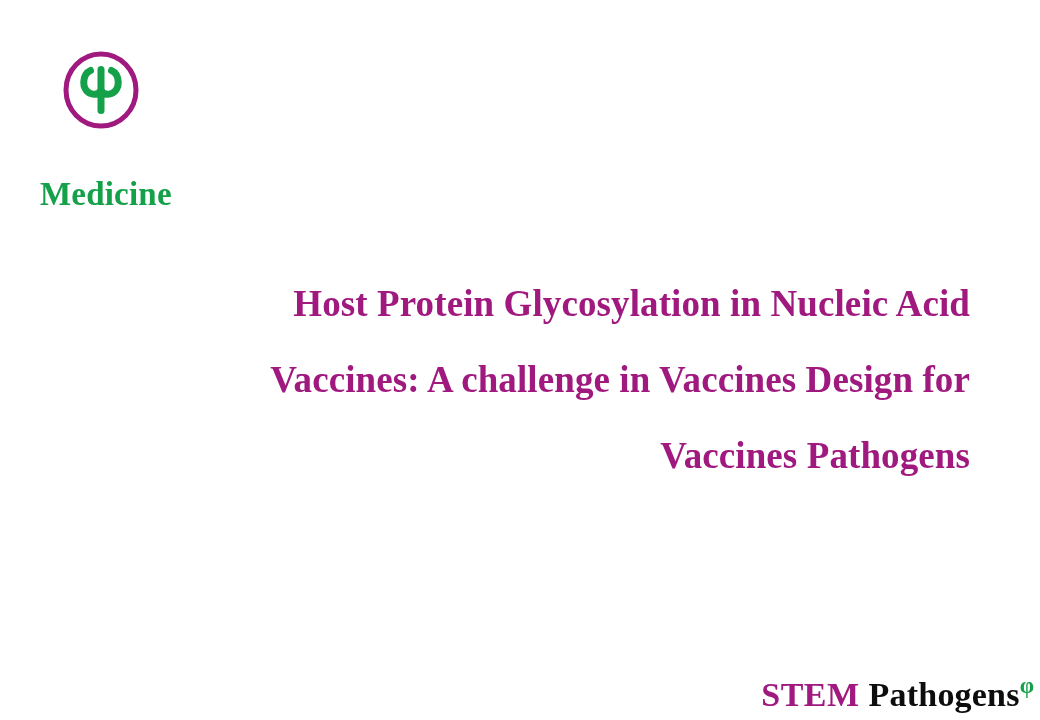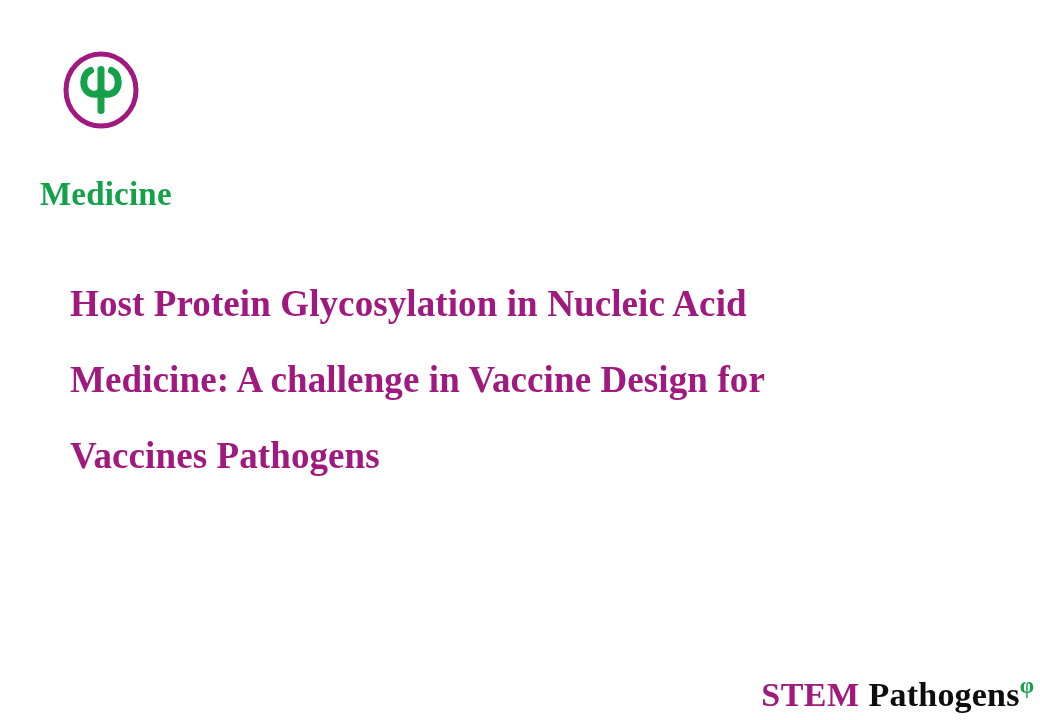--- a/index.html
+++ b/index.html
@@ -51,21 +51,21 @@
     line-height: 1.15;
     white-space: nowrap;
   }
 
   
   .title-block {
     position: absolute;
     left: 70px;
     top: 266px;
     width: 900px;
-    text-align: left;
+    text-align: right;
   }
   .title-line {
     font-family: "Liberation Serif", "DejaVu Serif", serif;
     font-size: 37px;
     font-weight: bold;
     color: #a0197f;
     line-height: 76px;
     letter-spacing: 0.1px;
     white-space: nowrap;
   }
@@ -118,21 +118,21 @@
         <path d="M49.5 20.5 C 58 24, 59 40, 49.5 43.5 C 45 45.2, 41.5 44, 39.2 41"></path>
         <line x1="39" y1="19.5" x2="39" y2="60.5"></line>
       </g>
     </svg>
   </div>
 
   <div class="category-label">Medicine</div>
 
   <div class="title-block">
     <div class="title-line">Host Protein Glycosylation in Nucleic Acid</div>
-    <div class="title-line">Medicine: A challenge in Vaccine Design for</div>
+    <div class="title-line">Vaccines: A challenge in Vaccines Design for</div>
     <div class="title-line">Vaccines Pathogens</div>
   </div>
 
   <div class="footer-wordmark">
     <span class="wm-stem">STEM</span>
     <span class="wm-space"></span>
     <span class="wm-scientist">Pathogens</span>
     <span class="wm-phi">φ</span>
   </div>
 

